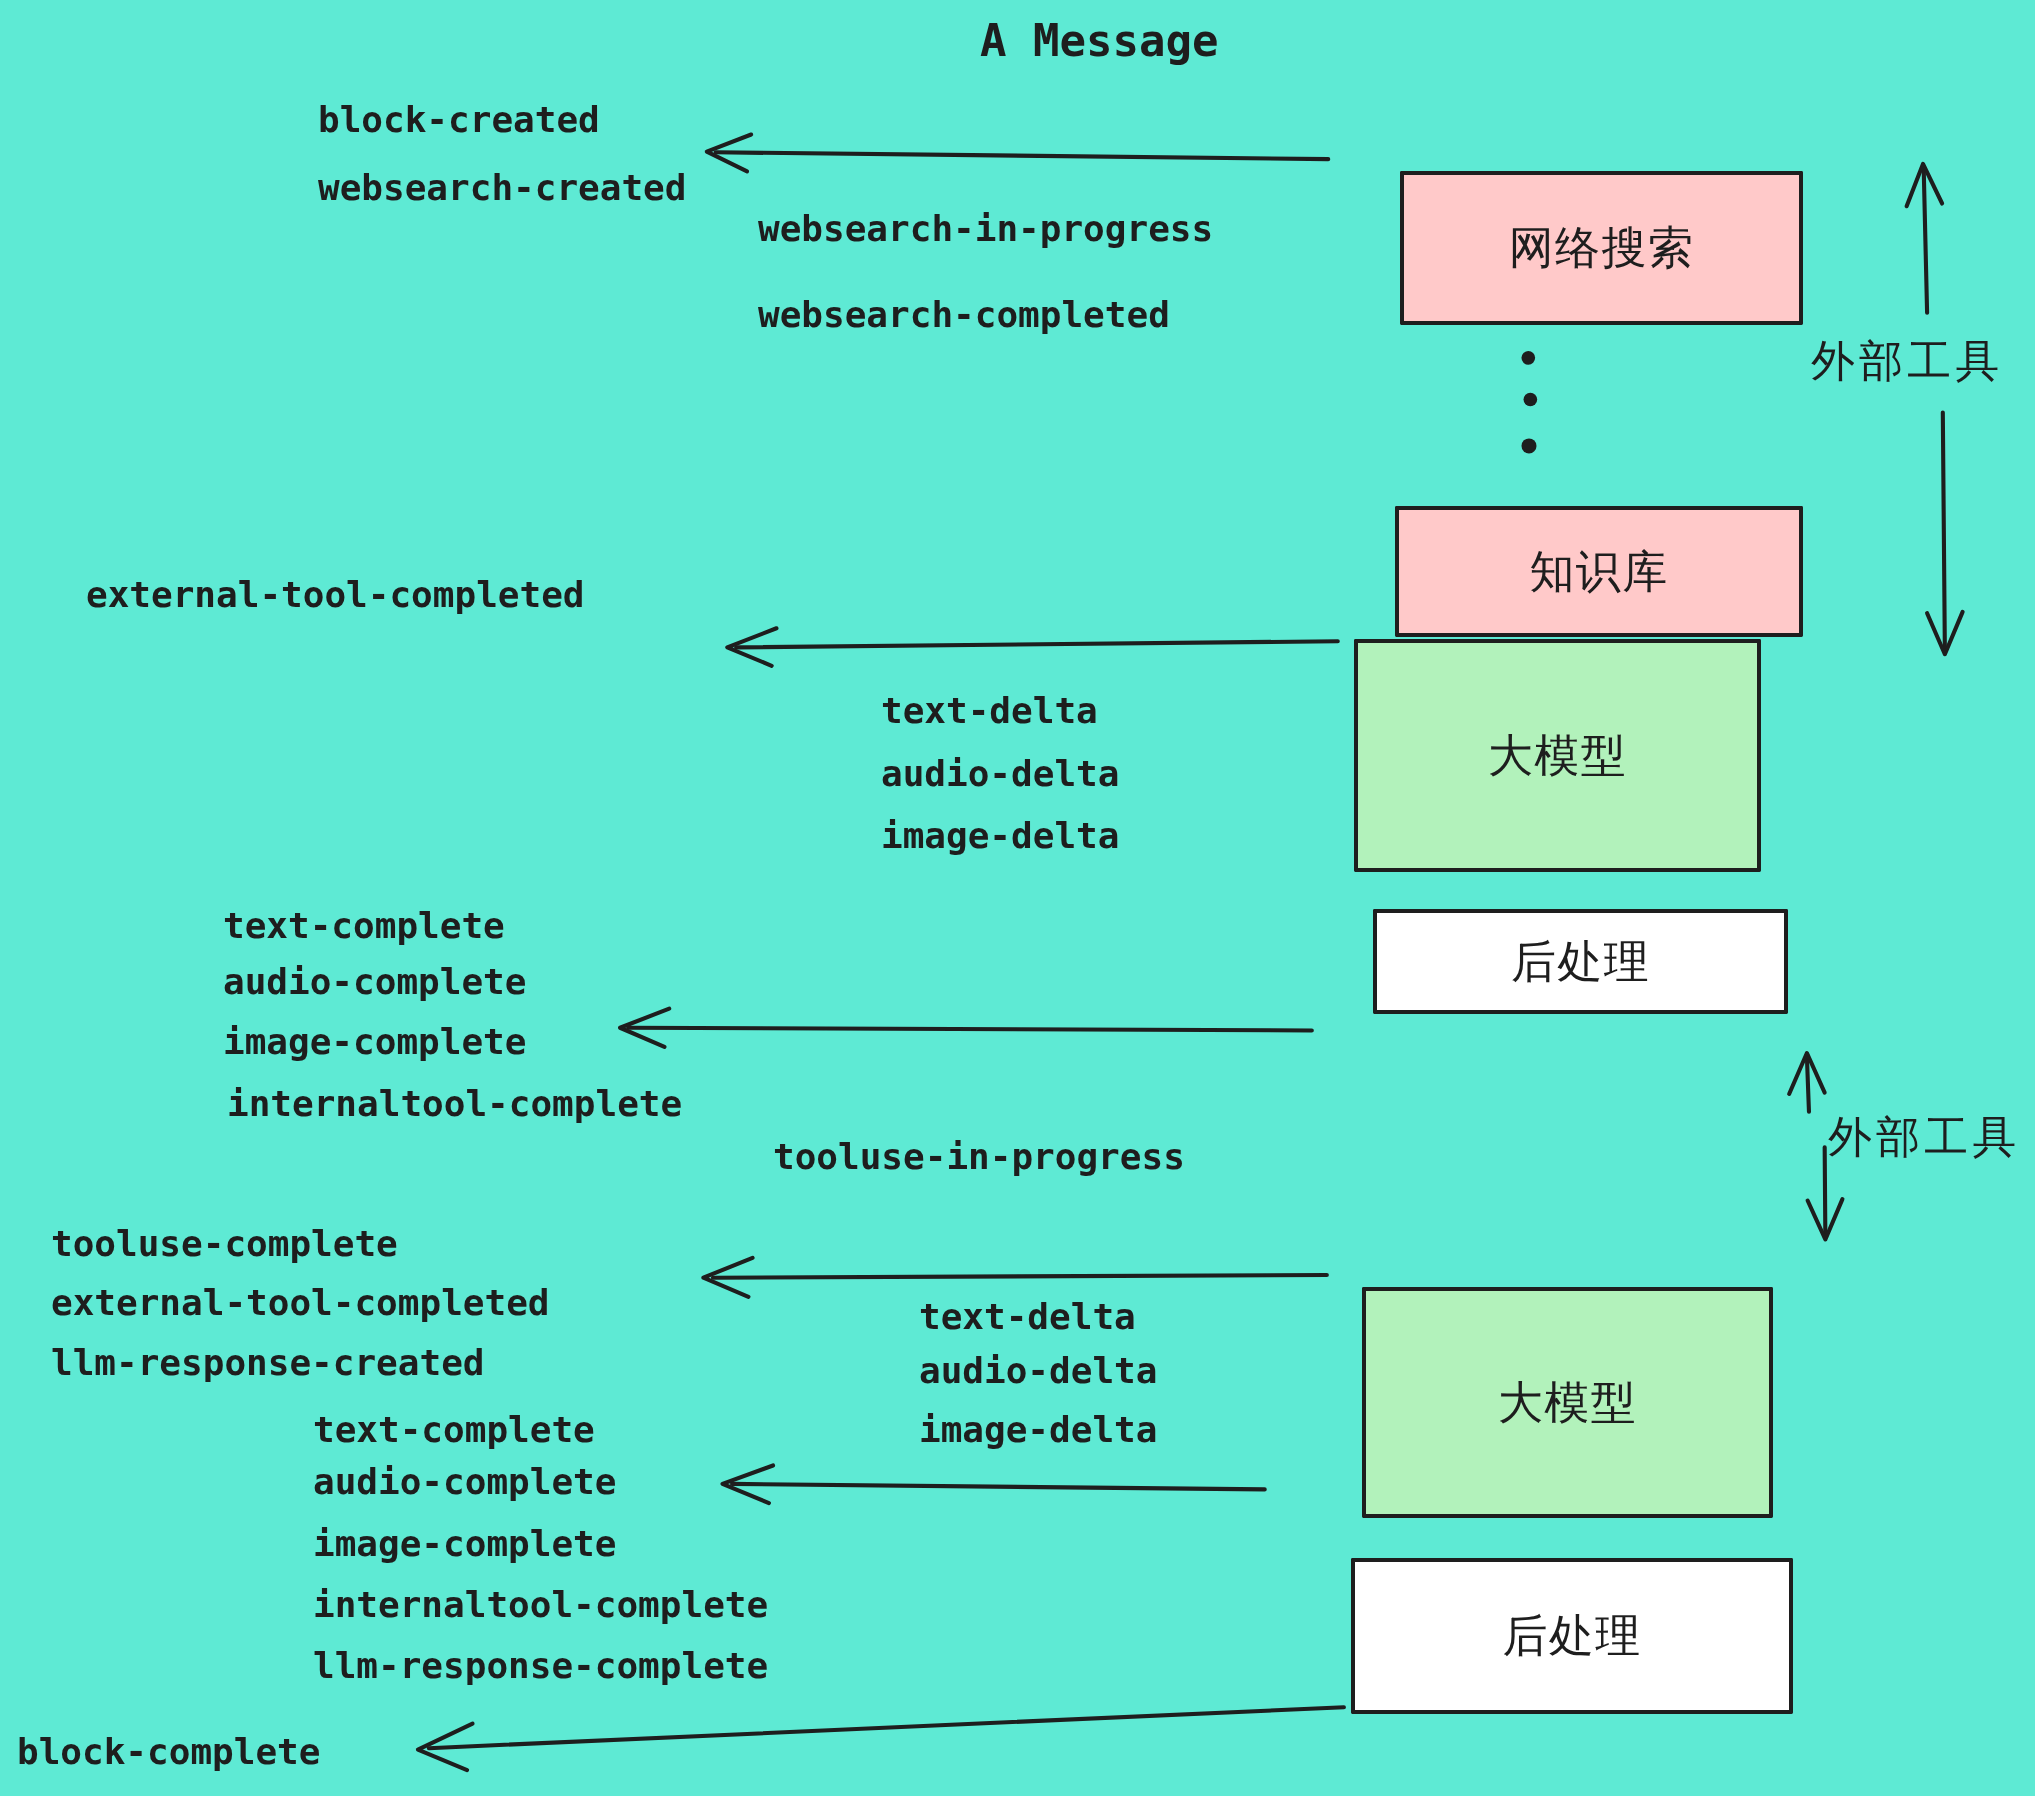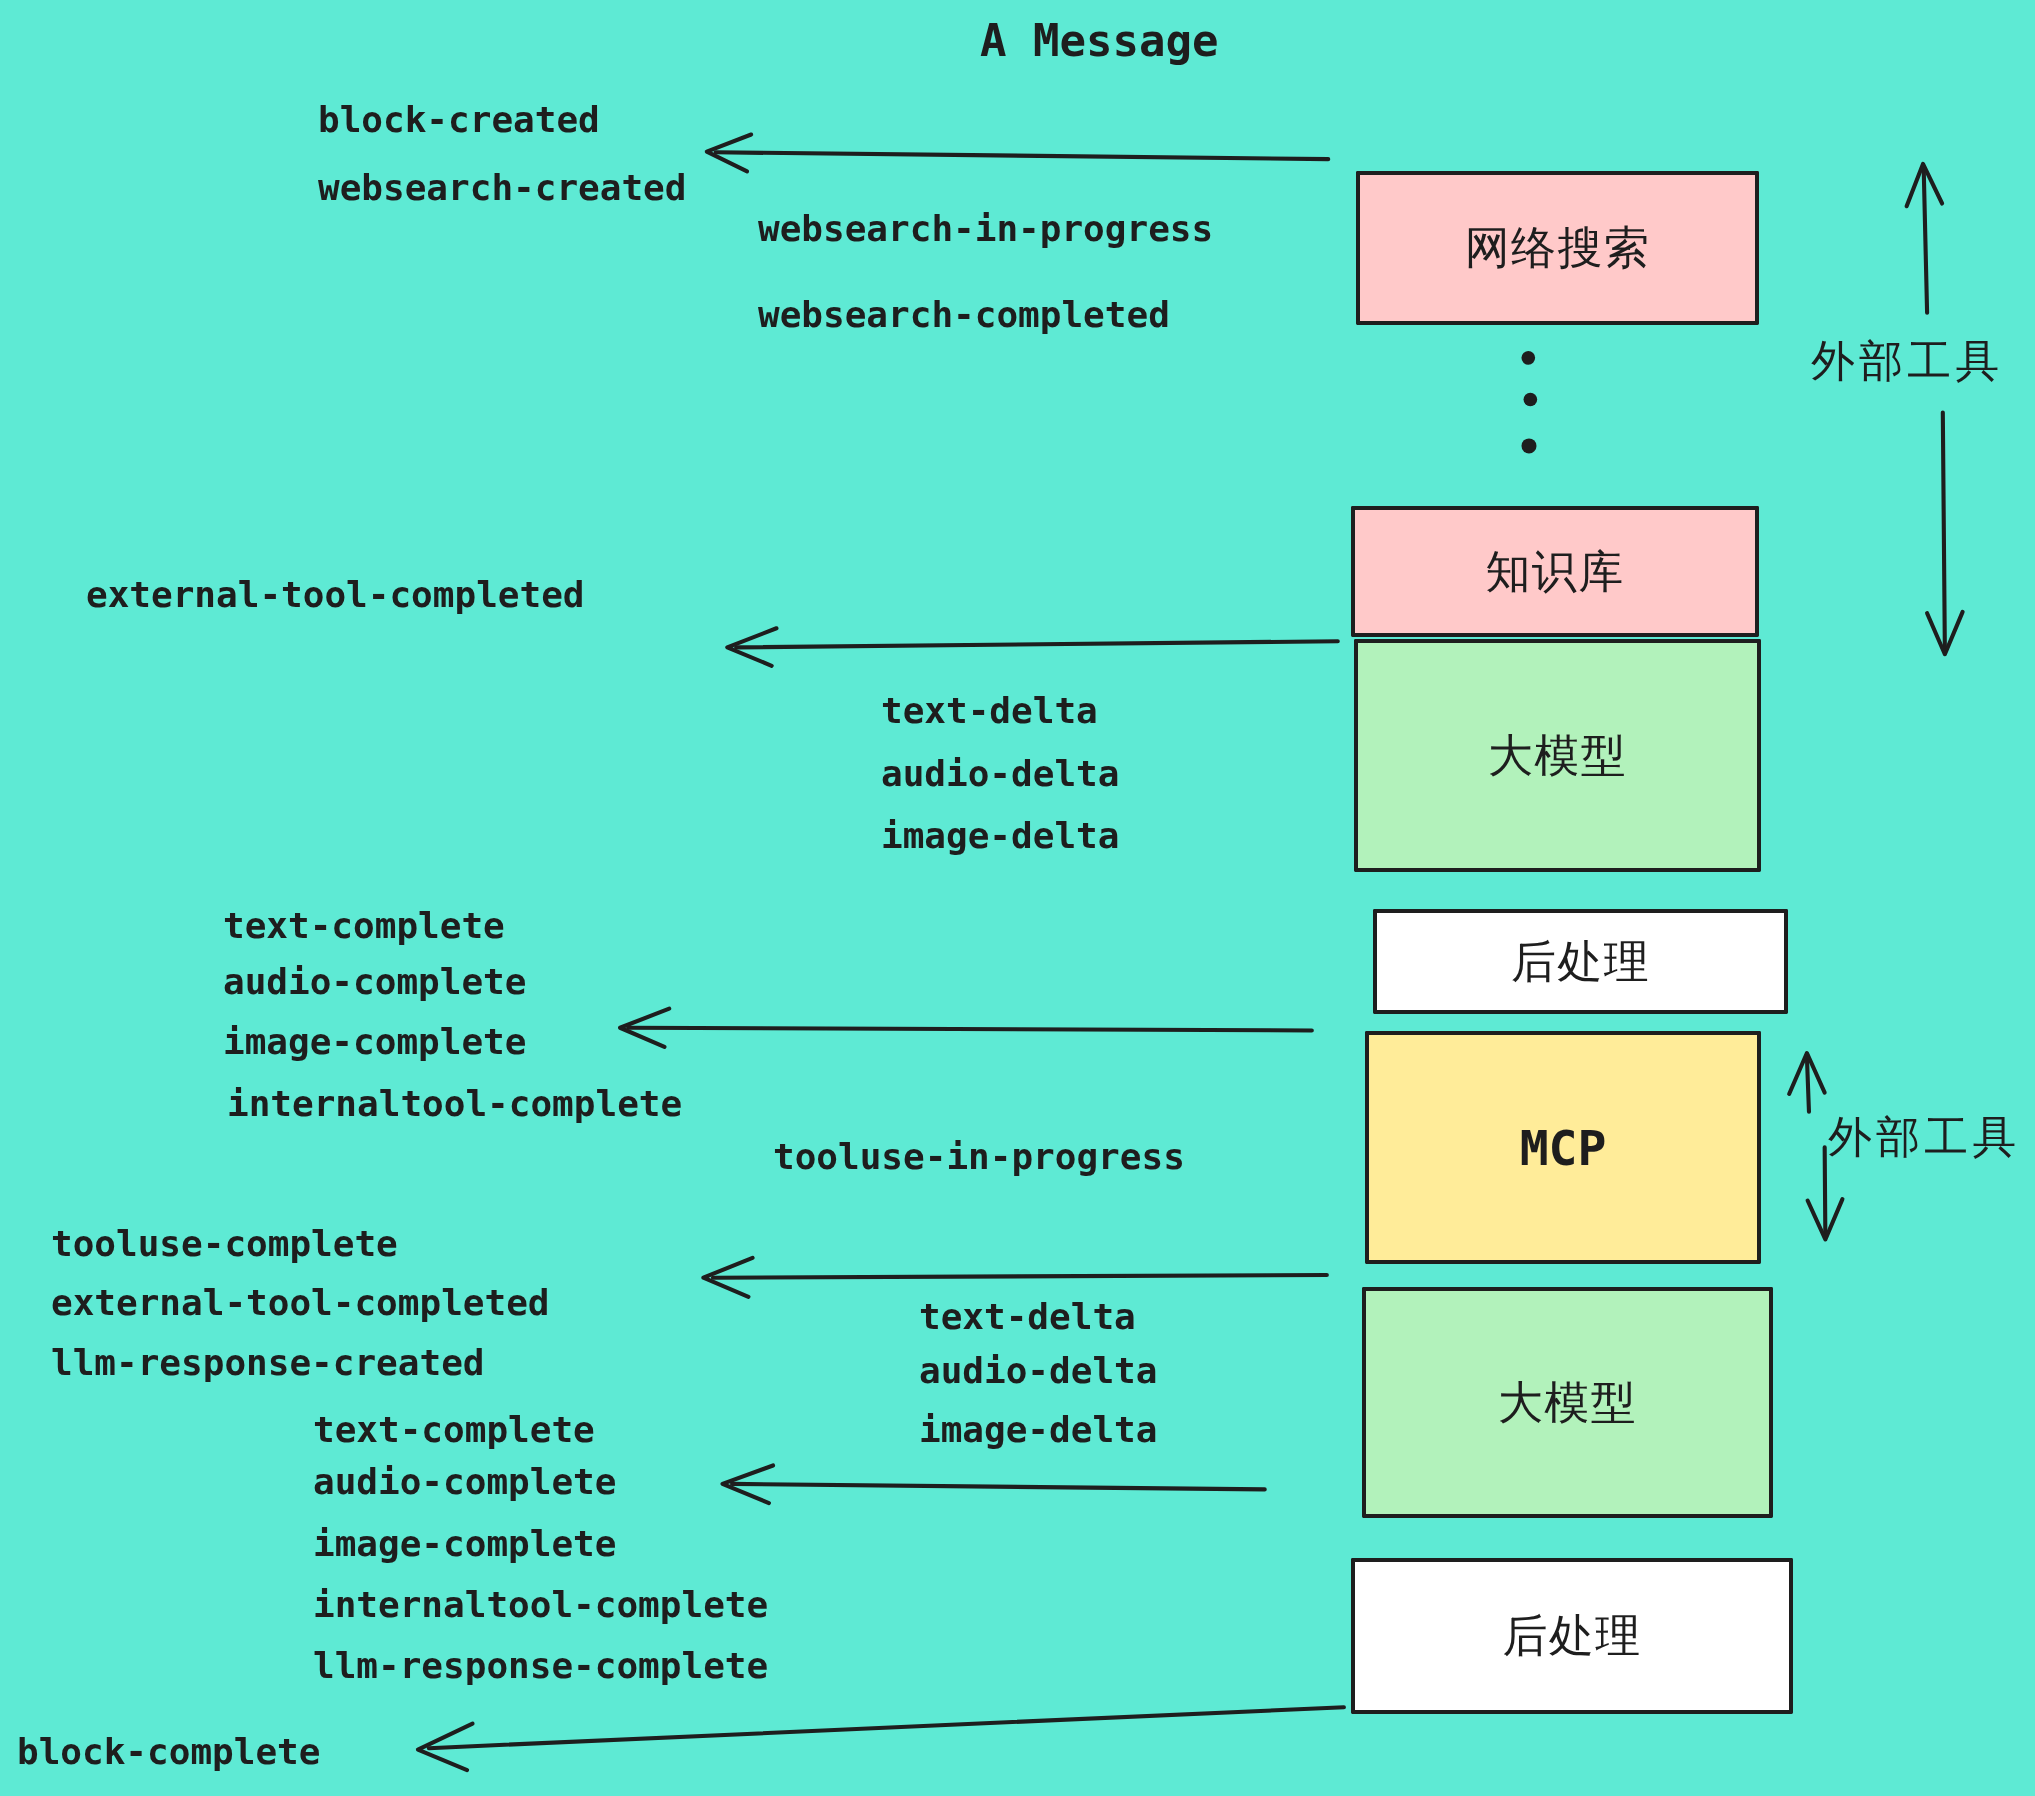--- a/index.html
+++ b/index.html
@@ -16,21 +16,21 @@
   .ev{
     position:absolute;font-size:36px;line-height:45px;font-weight:bold;
     white-space:pre;letter-spacing:0px;
   }
   .box{
     position:absolute;border:4.1px solid #1e1e1e;border-radius:1.4px;
     display:flex;align-items:center;justify-content:center;
     font-family:"Liberation Sans","DejaVu Sans",sans-serif;
     font-size:45px;letter-spacing:1.4px;background:#ffffff;
   }
-  .box.pink{background:#ffc9c9;}
+  .box.pink{background:#ffc9c9;margin-left:44px;}
   .box.green{background:#b2f2bb;}
   .box.yellow{background:#ffec99;}
   .box.white{background:#ffffff;}
   .box .mono{font-family:"DejaVu Sans Mono","Liberation Mono",monospace;font-weight:bold;font-size:48px;letter-spacing:0;}
   .side-label{
     position:absolute;font-family:"Liberation Sans","DejaVu Sans",sans-serif;
     font-size:44px;letter-spacing:4.1px;white-space:pre;
   }
 </style>
 </head>
@@ -128,23 +128,20 @@
   <div class="ev" style="left:313px;top:1521px">image-complete</div>
   <div class="ev" style="left:313px;top:1582px">internaltool-complete</div>
   <div class="ev" style="left:313px;top:1643px">llm-response-complete</div>
 
   <div class="ev" style="left:17px;top:1729px">block-complete</div>
 
   <div class="box pink" style="left:1356px;top:171px;width:395px;height:146px">网络搜索</div>
   <div class="box pink" style="left:1351px;top:506px;width:400px;height:123px">知识库</div>
   <div class="box green" style="left:1354px;top:639px;width:399px;height:225px">大模型</div>
   <div class="box white" style="left:1373px;top:909px;width:407px;height:97px">后处理</div>
-  <div class="box yellow" style="left:1365px;top:1031px;width:388px;height:225px">
-      <span class="mono">MCP</span>
-    </div>
   <div class="box green" style="left:1362px;top:1287px;width:403px;height:223px">大模型</div>
   <div class="box white" style="left:1351px;top:1558px;width:434px;height:148px">后处理</div>
 
   <div class="side-label" style="left:1811px;top:332px">外部工具</div>
   <div class="side-label" style="left:1828px;top:1108px">外部工具</div>
 
 </div>
 
 
 </body></html>

